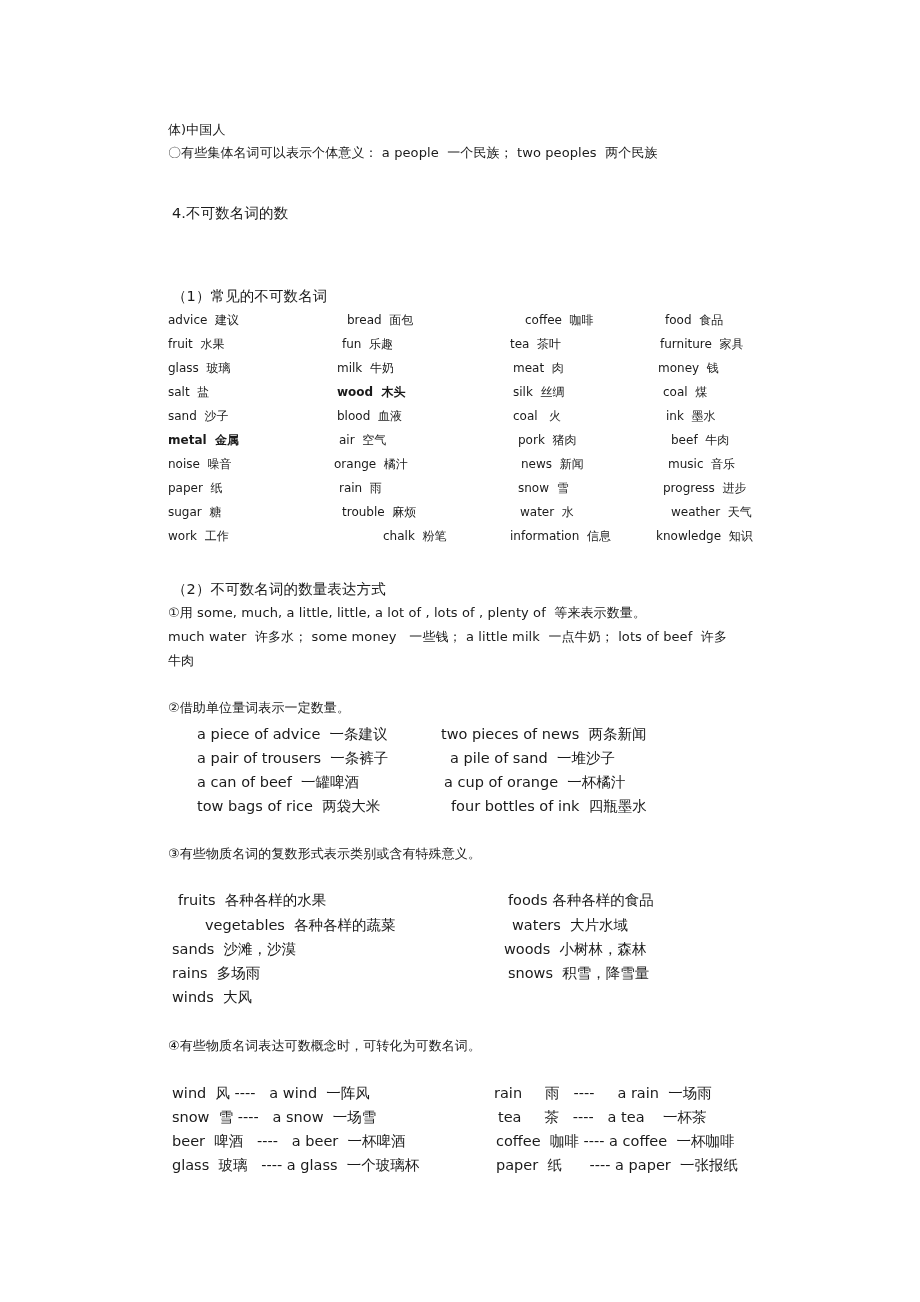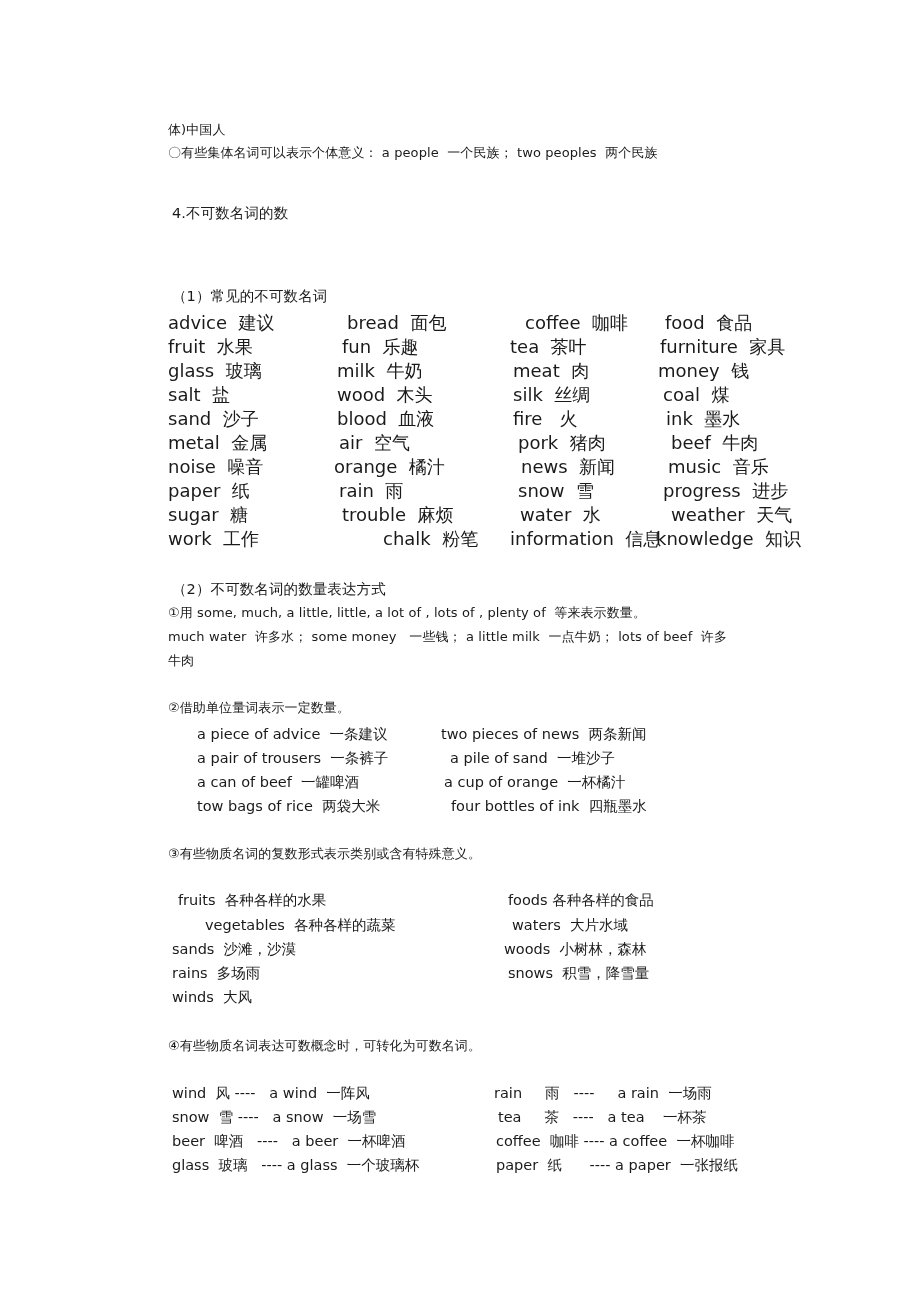--- a/index.html
+++ b/index.html
@@ -41,21 +41,21 @@
   
   .vocab-row {
     position: absolute;
     left: 0;
     width: 920px;
     height: 24px;
   }
   .vocab-cell {
     position: absolute;
     white-space: pre;
-    font-size: 18px;
+    font-size: 12px;
     line-height: 1;
   }
   .two-col-row {
     position: absolute;
     left: 4px;
     width: 920px;
     height: 24px;
   }
   .two-col-cell {
     position: absolute;
@@ -86,32 +86,32 @@
         <div class="vocab-cell cjk" style="left: 660px;">furniture  家具</div>
       </div>
       <div class="vocab-row" style="top: 362px;">
         <div class="vocab-cell cjk" style="left: 168px;">glass  玻璃</div>
         <div class="vocab-cell cjk" style="left: 337px;">milk  牛奶</div>
         <div class="vocab-cell cjk" style="left: 513px;">meat  肉</div>
         <div class="vocab-cell cjk" style="left: 658px;">money  钱</div>
       </div>
       <div class="vocab-row" style="top: 386px;">
         <div class="vocab-cell cjk" style="left: 168px;">salt  盐</div>
-        <div class="vocab-cell cjk" style="left: 337px;">wood  木头</div>
+        <div class="vocab-cell cjk" style="left: 337px; font-weight: bold;">wood  木头</div>
         <div class="vocab-cell cjk" style="left: 513px;">silk  丝绸</div>
         <div class="vocab-cell cjk" style="left: 663px;">coal  煤</div>
       </div>
       <div class="vocab-row" style="top: 410px;">
         <div class="vocab-cell cjk" style="left: 168px;">sand  沙子</div>
         <div class="vocab-cell cjk" style="left: 337px;">blood  血液</div>
-        <div class="vocab-cell cjk" style="left: 513px;">fire   火</div>
+        <div class="vocab-cell cjk" style="left: 513px;">coal   火</div>
         <div class="vocab-cell cjk" style="left: 666px;">ink  墨水</div>
       </div>
       <div class="vocab-row" style="top: 434px;">
-        <div class="vocab-cell cjk" style="left: 168px;">metal  金属</div>
+        <div class="vocab-cell cjk" style="left: 168px; font-weight: bold;">metal  金属</div>
         <div class="vocab-cell cjk" style="left: 339px;">air  空气</div>
         <div class="vocab-cell cjk" style="left: 518px;">pork  猪肉</div>
         <div class="vocab-cell cjk" style="left: 671px;">beef  牛肉</div>
       </div>
       <div class="vocab-row" style="top: 458px;">
         <div class="vocab-cell cjk" style="left: 168px;">noise  噪音</div>
         <div class="vocab-cell cjk" style="left: 334px;">orange  橘汁</div>
         <div class="vocab-cell cjk" style="left: 521px;">news  新闻</div>
         <div class="vocab-cell cjk" style="left: 668px;">music  音乐</div>
       </div>

